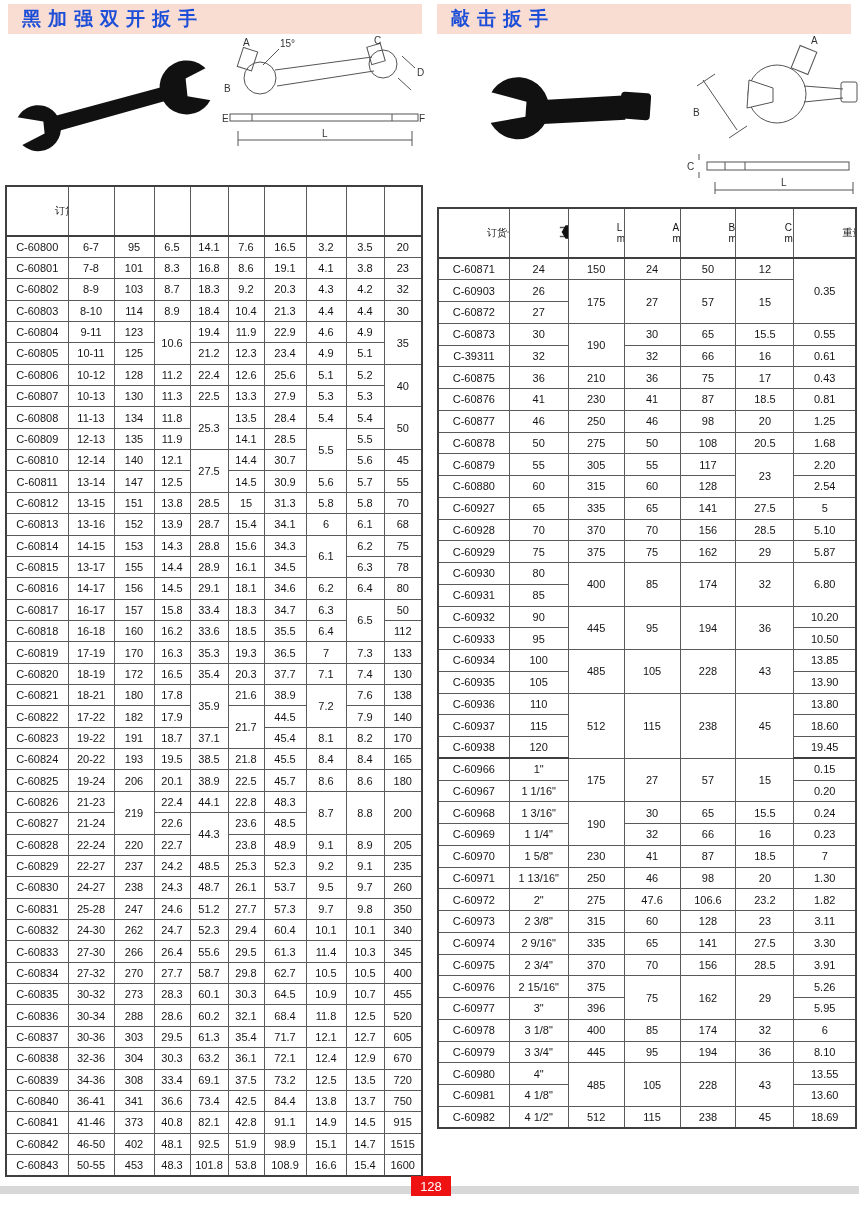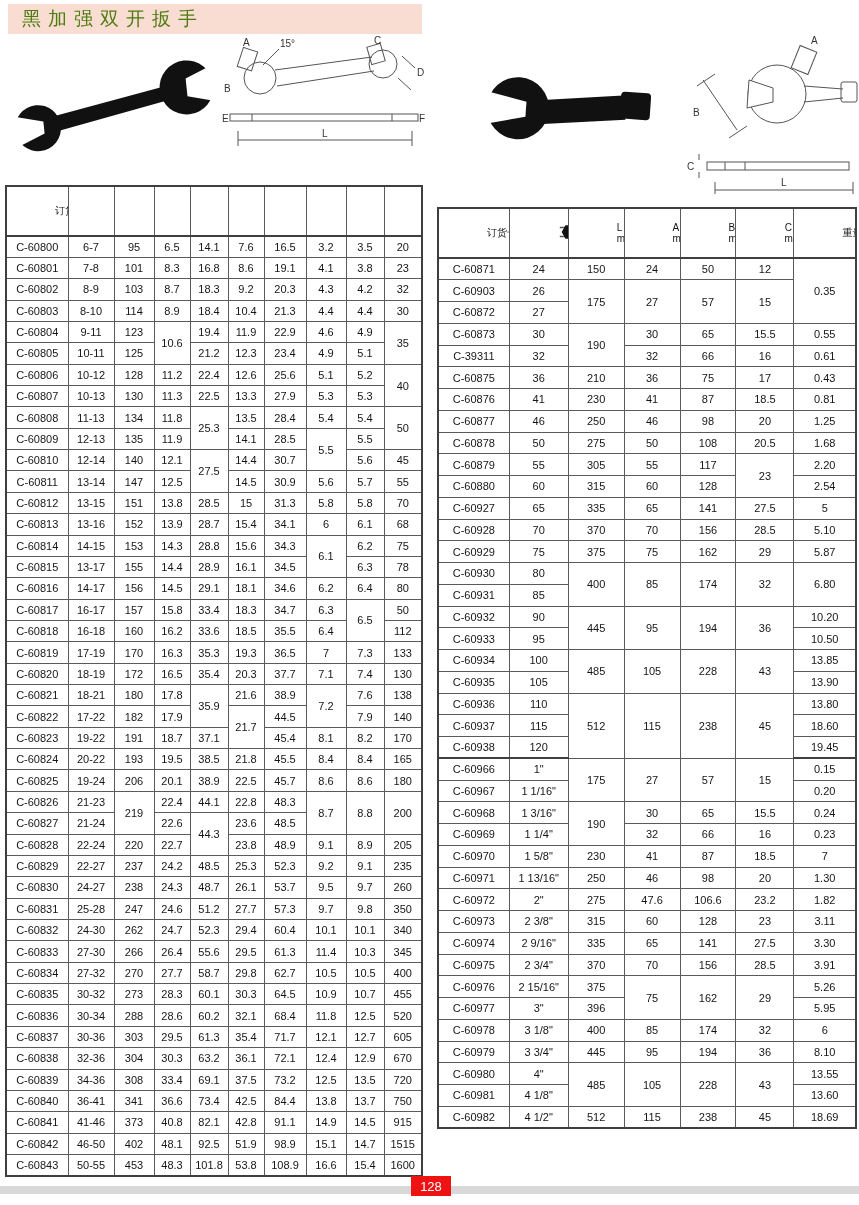--- a/index.html
+++ b/index.html
@@ -1,20 +1,20 @@
 <!DOCTYPE html>
 <html><head>
 <meta charset="utf-8">
 <style>
   html,body{margin:0;padding:0;background:#fff;}
   .page{position:relative;width:859px;height:1205px;background:#ffffff;overflow:hidden;
         font-family:"Liberation Sans","DejaVu Sans",sans-serif;color:#222;}
   .titlebar{position:absolute;height:30px;background:#f9dcd2;display:flex;align-items:center;
             padding-left:14px;box-sizing:border-box;}
-  .titlebar .t{font-size:19px;font-weight:normal;letter-spacing:7px;color:#4d7c0f;}
+  .titlebar .t{font-size:19px;font-weight:bold;letter-spacing:7px;color:#1d4ed8;}
   #titlebar-left{left:8px;top:4px;width:414px;}
   #titlebar-right{left:437px;top:4px;width:414px;}
   .tablewrap{position:absolute;}
   table.spec{border-collapse:collapse;table-layout:fixed;color:#151515;}
   table.spec th,table.spec td{border:1px solid #5a5a5a;text-align:center;vertical-align:middle;
       padding:0 1px;font-size:11px;font-weight:normal;overflow:hidden;white-space:nowrap;}
   table.spec{border:2px solid #3f3f3f;}
   table.spec thead th{height:48px;font-size:10px;border-bottom:2px solid #3f3f3f;padding-left:48px;}
   #table-left{width:416px;}
   #table-right{width:420px;}
@@ -27,20 +27,23 @@
   .page-badge{position:absolute;left:411px;top:1176px;width:40px;height:20px;background:#ee1212;
       color:#fff;font-size:13px;display:flex;align-items:center;justify-content:center;}
 </style>
 </head>
 <body>
 
 <div class="page">
 
   <div class="titlebar" id="titlebar-left">
     <span class="t">黑加强双开扳手</span>
+  </div>
+  <div class="titlebar" id="titlebar-right">
+    <span class="t">敲击扳手</span>
   </div>
 
   <svg class="photo" style="left:6px;top:46px" width="218" height="118" viewBox="0 0 218 118">
     <g transform="rotate(-6 109 59)">
       <circle cx="30" cy="74" r="23" fill="#111"></circle>
       <polygon points="46,64 170,44 173,58 49,79" fill="#111"></polygon>
       <circle cx="182" cy="49" r="27" fill="#111"></circle>
       <polygon points="0,58 36,68 36,80 0,94" fill="#fff"></polygon>
       <circle cx="16" cy="74" r="8" fill="#fff"></circle>
       <polygon points="182,40 218,26 218,68 182,58" fill="#fff"></polygon>

